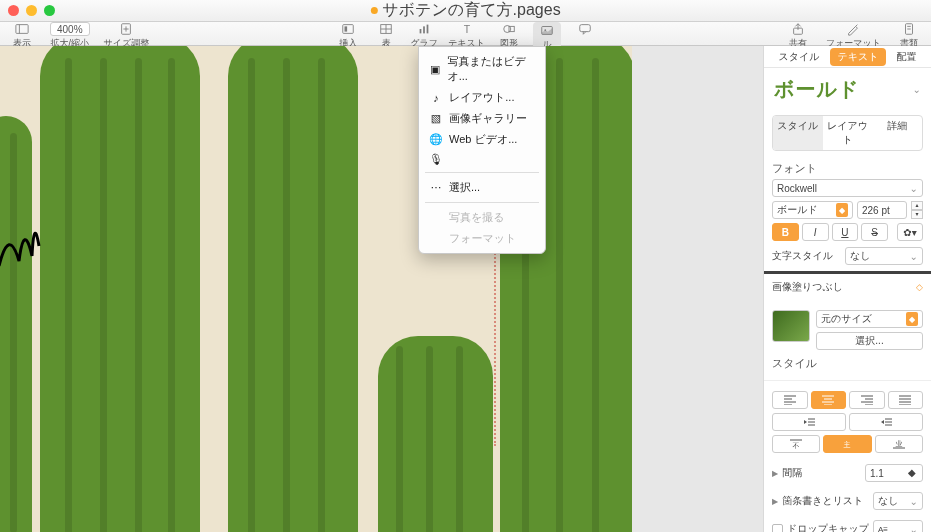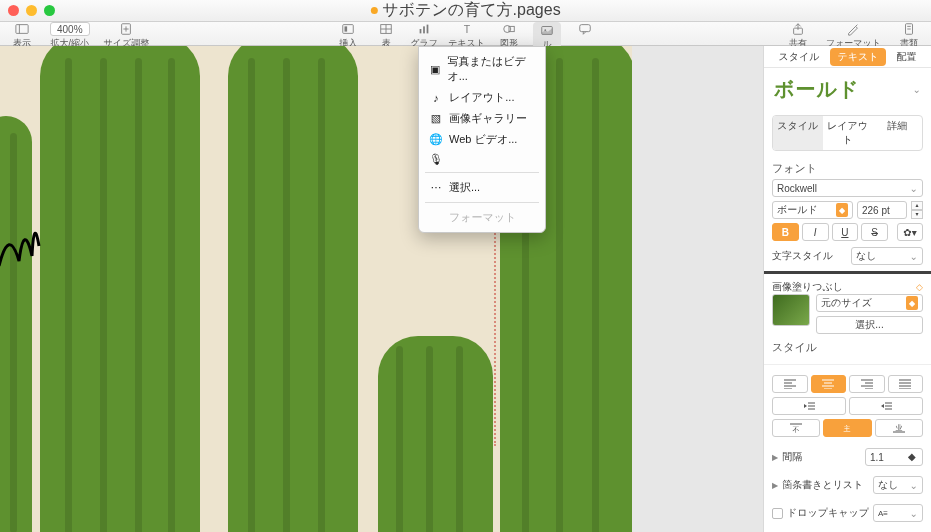--- a/index.html
+++ b/index.html
@@ -256,20 +256,24 @@
       <span class="mico">🎙</span>
     </div>
   <div class="sep"></div>
   <div class="mi">
       <span class="mico">⋯</span>
       <span>選択...</span>
     </div>
   <div class="sep"></div>
   <div class="mi disabled">
       <span class="mico"></span>
+      <span>写真を撮る</span>
+    </div>
+  <div class="mi disabled">
+      <span class="mico"></span>
       <span>フォーマット</span>
     </div>
 </div>
 
 <div class="inspector">
   <div class="insp-tabs">
     <div class="insp-tab">スタイル</div>
     <div class="insp-tab active">テキスト</div>
     <div class="insp-tab">配置</div>
   </div>
@@ -312,35 +316,35 @@
           <i>I</i>
         </div>
       <div class="sb">
           <u>U</u>
         </div>
       <div class="sb">
           <s>S</s>
         </div>
       <div class="gearbtn" style="margin-left:6px">✿▾</div>
     </div>
-    <div class="row" style="margin-top:6px; gap:18px">
+    <div class="row" style="margin-top:6px; gap:12px">
       <span>文字スタイル</span>
       <div class="sel inline-field">
           <span>なし</span>
           <span style="color:#999">⌄</span>
         </div>
     </div>
   </div>
 
   <div class="section" style="border-top:3px solid #404040">
     <div class="row" style="justify-content:space-between">
       <span>画像塗りつぶし</span>
       <span style="color:#f8a13c; font-size:9px">◇</span>
     </div>
-    <div class="row" style="margin-top:0; gap:6px; align-items:flex-start">
+    <div class="row" style="margin-top:16px; gap:6px; align-items:flex-start">
       <div class="thumb"></div>
       <div style="flex:1">
         <div class="field">
             <span>元のサイズ</span>
             <span class="arr">◆</span>
           </div>
         <div class="field" style="margin-top:4px; justify-content:center">
             <span>選択...</span>
           </div>
       </div>

